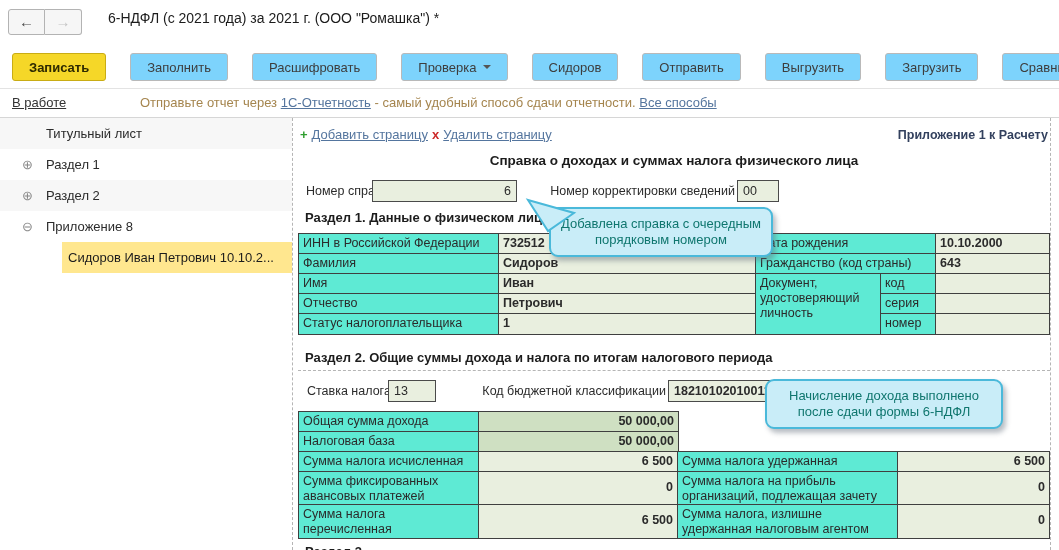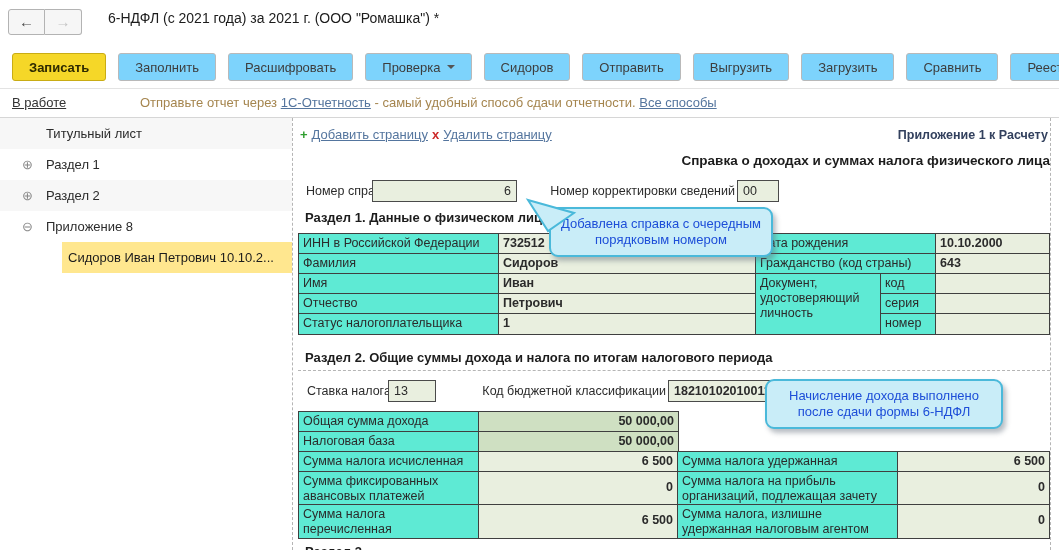--- a/index.html
+++ b/index.html
@@ -9,21 +9,21 @@
   }
   
   .titlebar{position:absolute;left:0;top:0;width:100%;height:44px}
   .navgroup{position:absolute;left:8px;top:9px;display:flex}
   .nav{width:37px;height:26px;border:1px solid #b3b3b3;background:#f6f6f6;
        font-size:15px;line-height:22px;text-align:center;padding:0;cursor:pointer}
   .nav.back{border-radius:3px 0 0 3px;color:#4a4a4a}
   .nav.fwd{border-radius:0 3px 3px 0;color:#c4c4c4;border-left:none}
   .wintitle{position:absolute;left:108px;top:10px;font-size:14px;color:#1c1c1c;white-space:nowrap}
   
-  .toolbar{position:absolute;left:12px;top:53px;right:8px;display:flex;gap:12px;align-items:flex-end}
+  .toolbar{position:absolute;left:12px;top:53px;right:8px;display:flex;gap:24px;align-items:flex-end}
   .btn{height:28px;padding:0 16px;font-size:13px;color:#3d3d3d;background:#7dd3fc;
        border:1px solid #b9b9b9;border-radius:3px;cursor:pointer;white-space:nowrap;
        font-family:"Liberation Sans",sans-serif;display:flex;align-items:center;gap:6px}
   .btn.primary{background:#f5d728;border-color:#c9ac14;font-weight:bold;color:#2e2a00}
   .caret{width:0;height:0;border-left:4px solid transparent;border-right:4px solid transparent;
          border-top:4px solid #555;display:inline-block}
   .sep{position:absolute;left:0;right:0;height:0;border-top:1px solid #e3e3e3}
   
   .statusrow{position:absolute;left:0;top:92px;width:100%;height:25px;font-size:13px}
   .state-link{position:absolute;left:12px;top:3px;color:#333;text-decoration:underline;cursor:pointer}
@@ -38,42 +38,42 @@
   .srow{position:relative;height:31px;line-height:31px;cursor:pointer;white-space:nowrap}
   .srow.alt{background:#f7f7f7}
   .exp{position:absolute;left:22px;top:0;color:#8a8a8a;font-size:13px}
   .slabel{position:absolute;left:46px;top:0}
   .selband{position:absolute;left:62px;right:0;top:0;bottom:0;background:#ffe78f;padding-left:6px;color:#1c1c1c}
   
   .cmdlink{position:absolute;top:127px;font-size:13px;white-space:nowrap;cursor:pointer}
   .plus{color:#2f9e2f;font-weight:bold;margin-right:4px}
   .xdel{color:#cc2a2a;font-weight:bold;margin-right:4px}
   .corner{position:absolute;right:11px;top:128px;font-size:12.5px;font-weight:bold;color:#33415e}
-  .formtitle{position:absolute;left:298px;right:9px;top:153px;text-align:right;
+  .formtitle{position:absolute;left:298px;right:9px;top:153px;text-align:center;
              font-size:13.5px;font-weight:bold;color:#1c1c1c}
   .flabel{position:absolute;font-size:12.5px;color:#2b2b2b;white-space:nowrap}
   .field{position:absolute;height:22px;background:#e9efdf;border:1px solid #4a4a4a;
          font-size:12.5px;line-height:21px;padding:0 5px;box-sizing:border-box}
   .field.right{text-align:right}
   .field.center{text-align:left}
   .field.boldval{font-weight:bold}
   .sechead{position:absolute;font-size:13px;font-weight:bold;color:#1c1c1c;white-space:nowrap}
   
   .grid{position:absolute;display:grid;border:1px solid #3f3f3f;background:#5eead4}
   .c{border-right:1px solid #3f3f3f;border-bottom:1px solid #3f3f3f;font-size:12.5px;
      line-height:19px;padding:0 4px;white-space:nowrap;overflow:hidden;box-sizing:border-box}
   .c.wrap{white-space:normal;line-height:15px;padding-top:2px}
   .c.nr{border-right:none}
   .c.nb{border-bottom:none}
   .c.val{background:#e9efdf;font-weight:bold}
   .c.valdark{background:#cfe0c2;font-weight:bold}
   .c.num{text-align:right}
   
   .tt{position:absolute;background:#c9edf8;border:2px solid #4ab9da;border-radius:9px;
-      box-shadow:3px 4px 5px rgba(100,110,125,.45);font-size:13px;color:#1d4ed8;
+      box-shadow:3px 4px 5px rgba(100,110,125,.45);font-size:13px;color:#0f766e;
       text-align:center;padding:7px 10px;line-height:16px;z-index:10}
   .tail{position:absolute;left:-26px;top:-11px;z-index:-0}
   .sliver{position:absolute;left:305px;top:544px;font-size:13px;font-weight:bold;color:#1c1c1c}
 </style>
 </head>
 <body>
 
 <div class="titlebar">
   <div class="navgroup">
     <button class="nav back">←</button>

